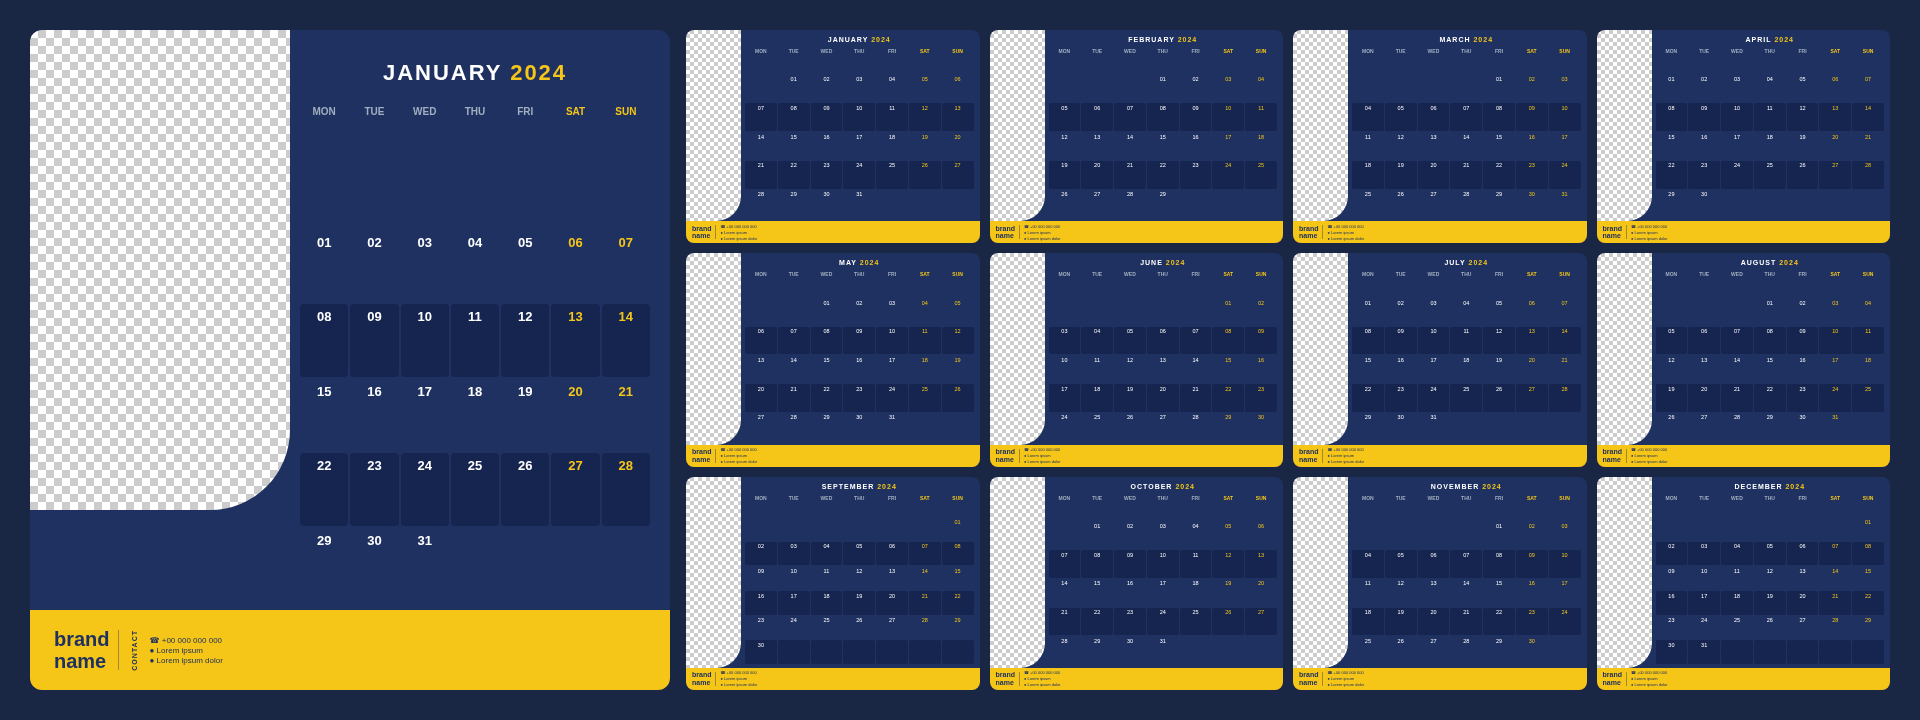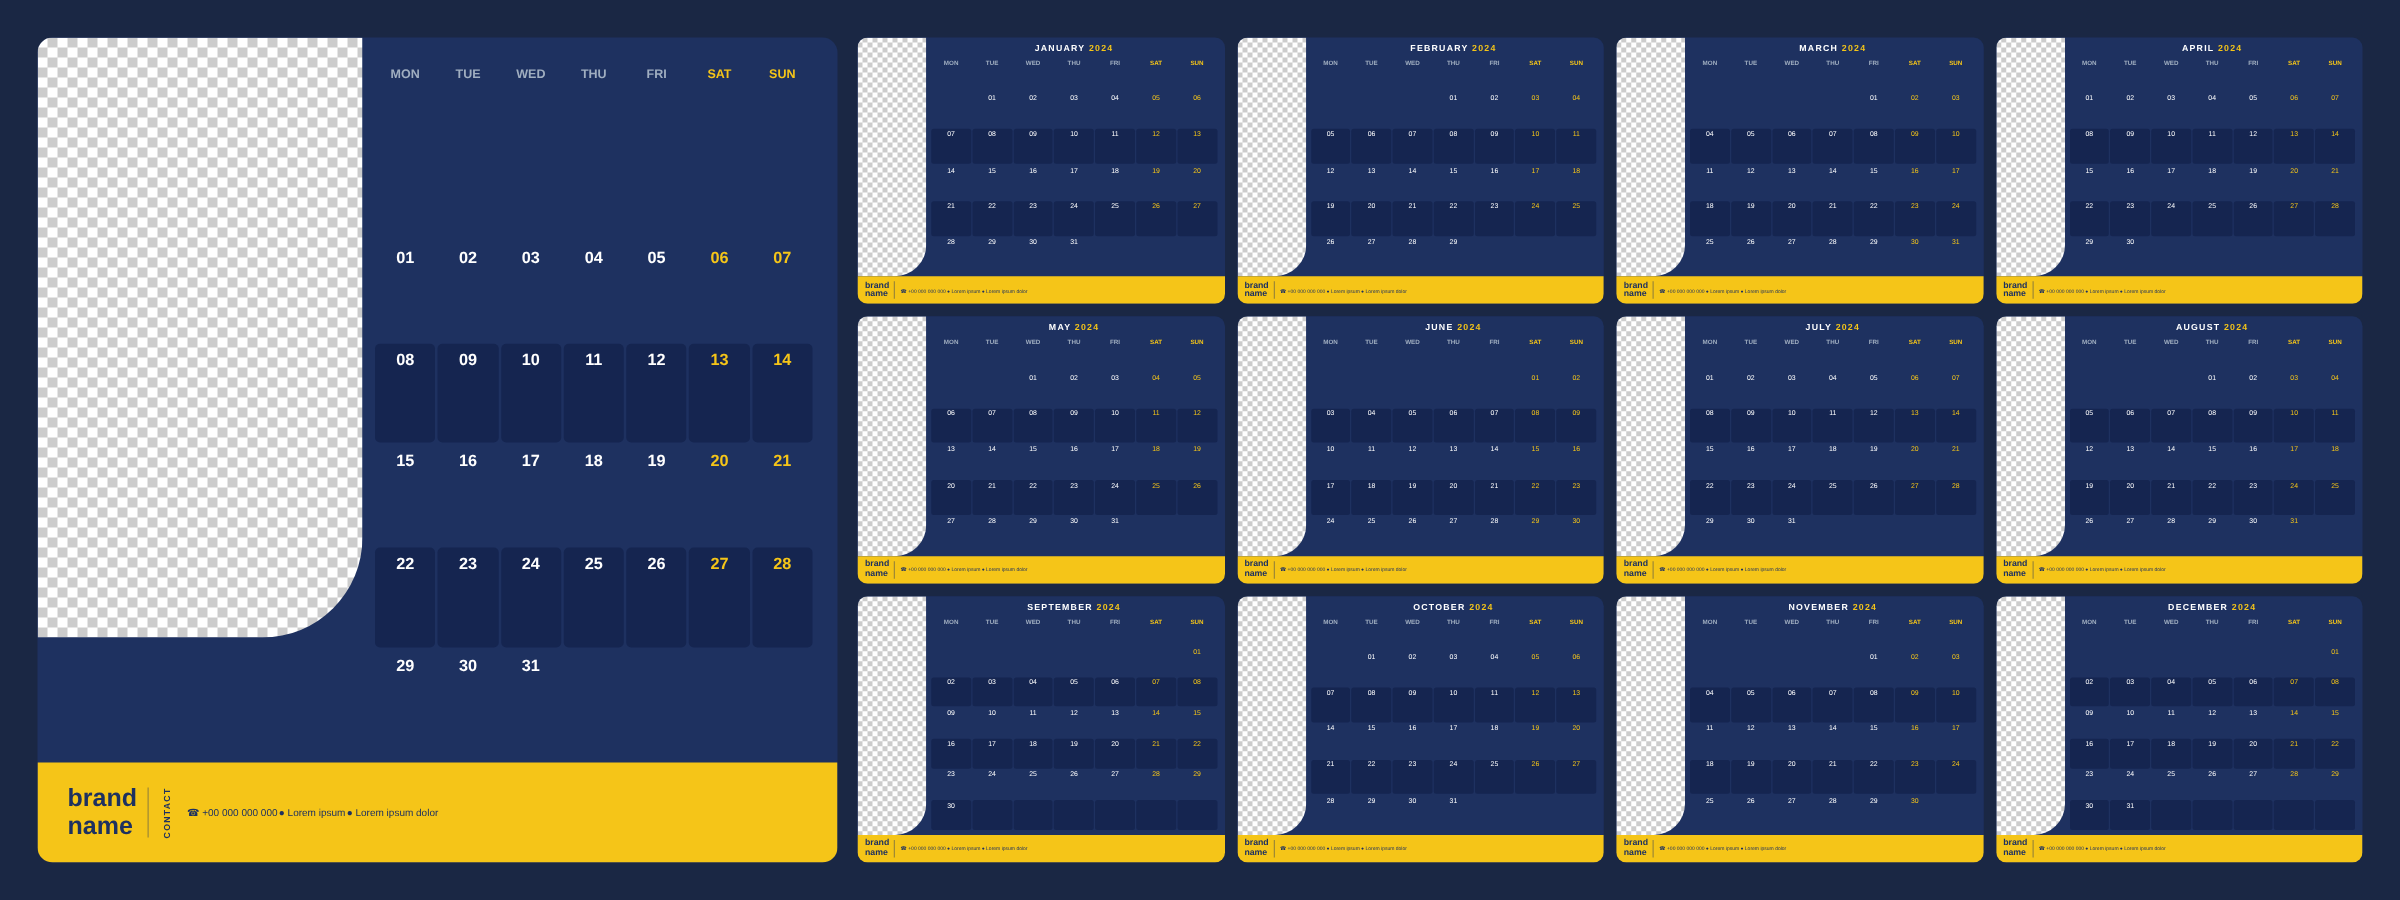--- a/index.html
+++ b/index.html
@@ -239,21 +239,21 @@
 
     .mini-divider {
       width: 1px;
       height: 14px;
       background: #1e3160;
       opacity: 0.4;
     }
 
     .mini-contact-lines {
       display: flex;
-      flex-direction: row;
+      flex-direction: column;
       gap: 1px;
     }
 
     .mini-contact-line {
       font-size: 4px;
       color: #1e3160;
     }
 
     .left-footer-inner {
       display: flex;
@@ -264,20 +264,23 @@
   </style>
 </head>
 <body>
 
 <div class="main-container">
 
   <div class="left-panel">
     <div class="left-panel-content">
       <div class="left-photo-area"></div>
       <div class="left-calendar-section">
+        <div class="cal-title">
+          <span class="month-name">JANUARY </span><span class="year">2024</span>
+        </div>
         <div class="cal-grid">
 
           <div class="cal-header">MON</div>
           <div class="cal-header">TUE</div>
           <div class="cal-header">WED</div>
           <div class="cal-header">THU</div>
           <div class="cal-header">FRI</div>
           <div class="cal-header sat">SAT</div>
           <div class="cal-header sun">SUN</div>
 

